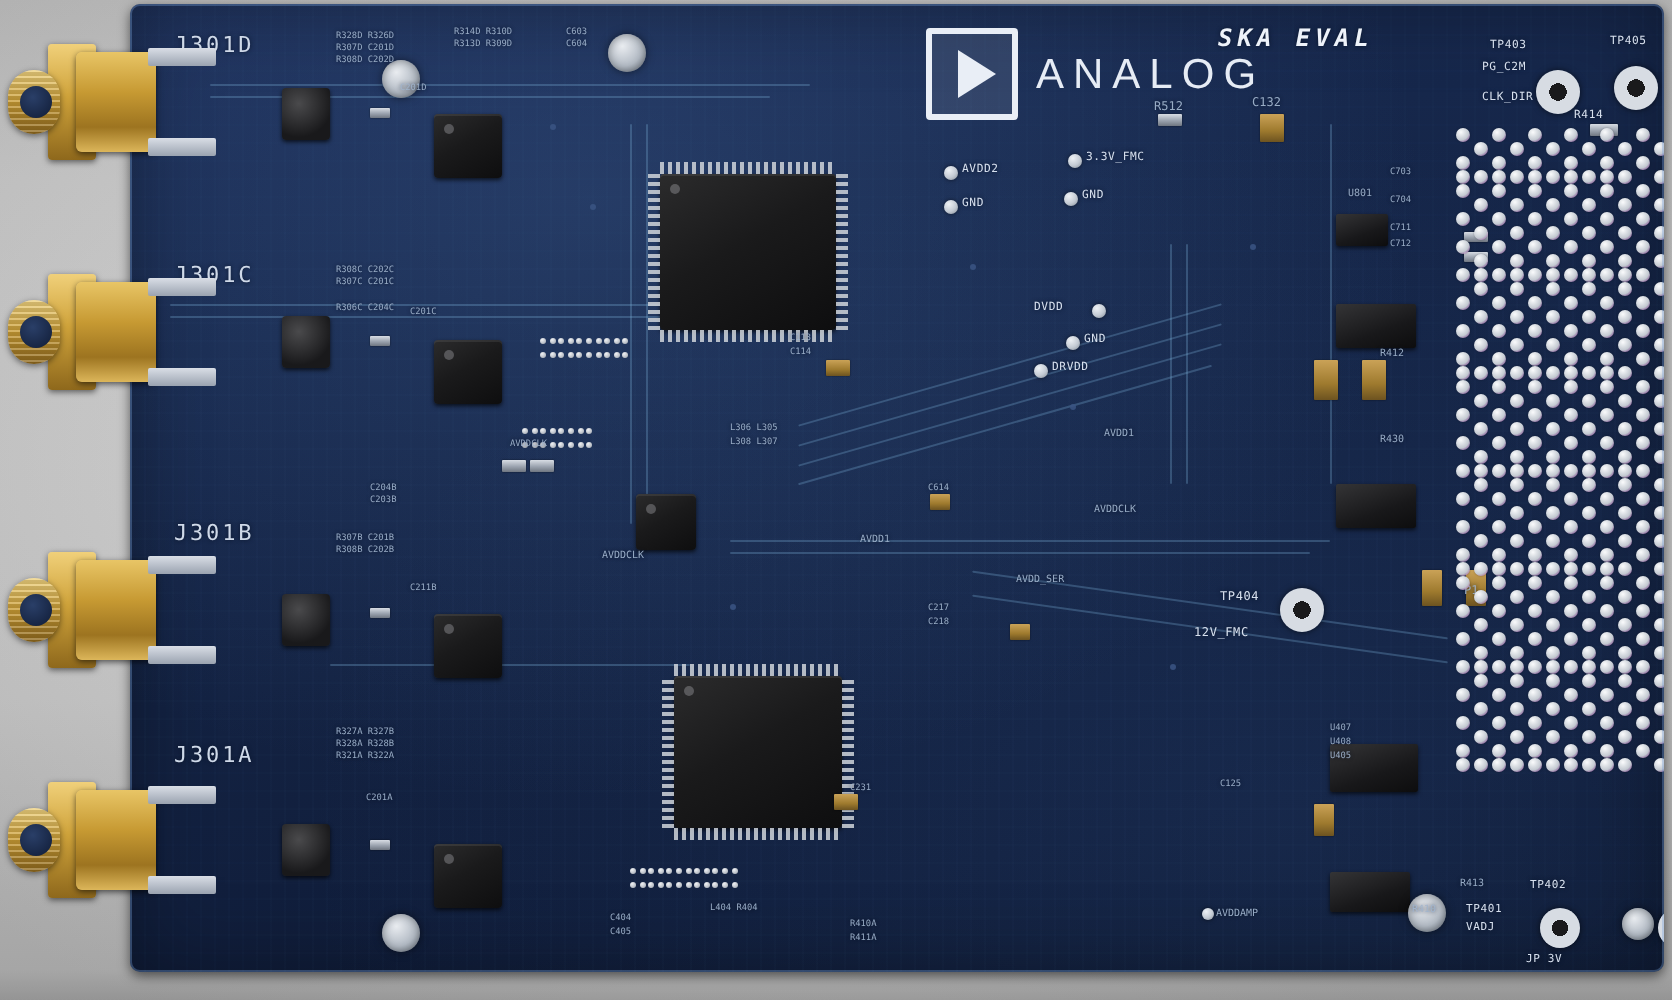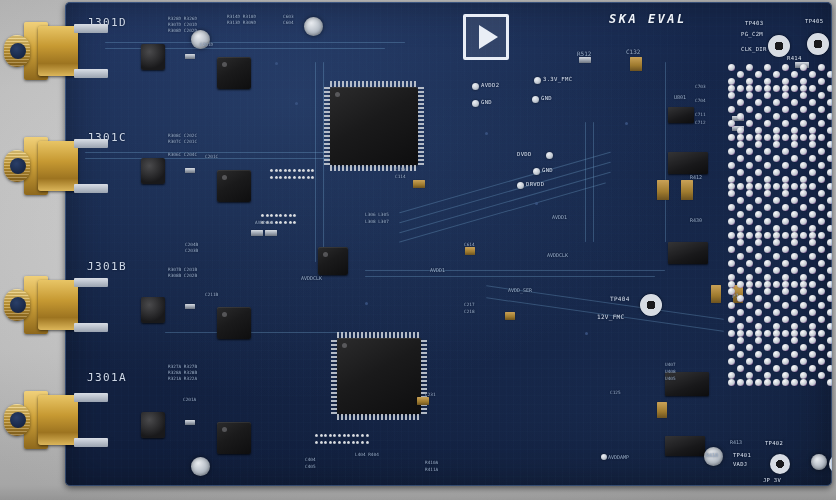--- a/index.html
+++ b/index.html
@@ -149,20 +149,21 @@
     <div class="trace" style="left:528px;top:120px;width:1px;height:120px;"></div>
     <div class="trace" style="left:600px;top:60px;width:1px;height:180px;"></div>
     <div class="trace" style="left:250px;top:60px;width:1px;height:200px;"></div>
     <div class="trace" style="left:258px;top:60px;width:1px;height:190px;"></div>
 
     <div class="ad-logo">
       <div class="ad-mark">
         <div class="ad-tri"></div>
       </div>
       <div class="ad-word">
+        <span>ANALOG</span>
       </div>
     </div>
 
     <div class="silk silk-big" style="left:544px;top:10px;font-style:italic;">SKA EVAL</div>
 
     <div class="silk silk-mid" style="left:22px;top:14px;font-size:11px;letter-spacing:1.4px;">J301D</div>
     <div class="silk silk-mid" style="left:22px;top:129px;font-size:11px;letter-spacing:1.4px;">J301C</div>
     <div class="silk silk-mid" style="left:22px;top:258px;font-size:11px;letter-spacing:1.4px;">J301B</div>
     <div class="silk silk-mid" style="left:22px;top:369px;font-size:11px;letter-spacing:1.4px;">J301A</div>
 

